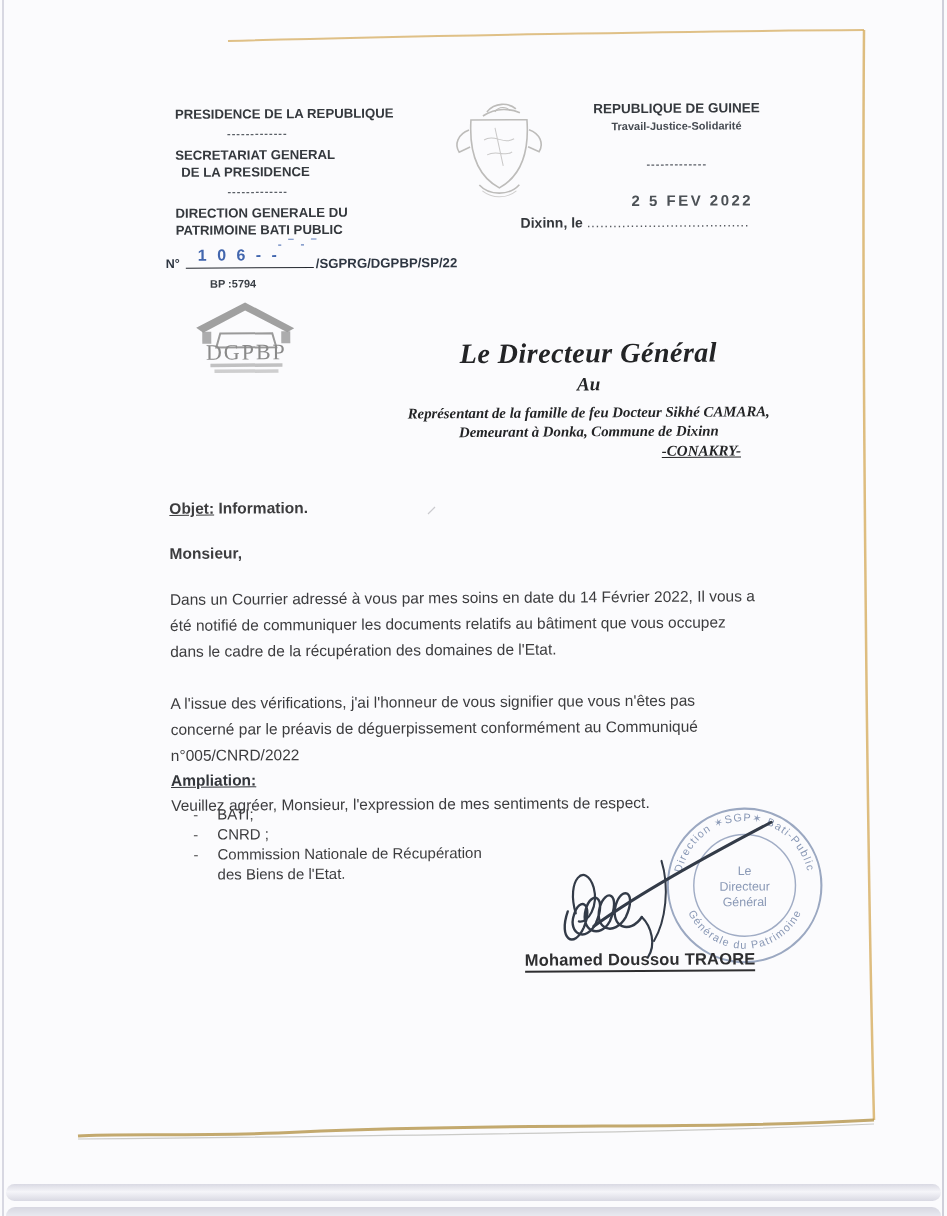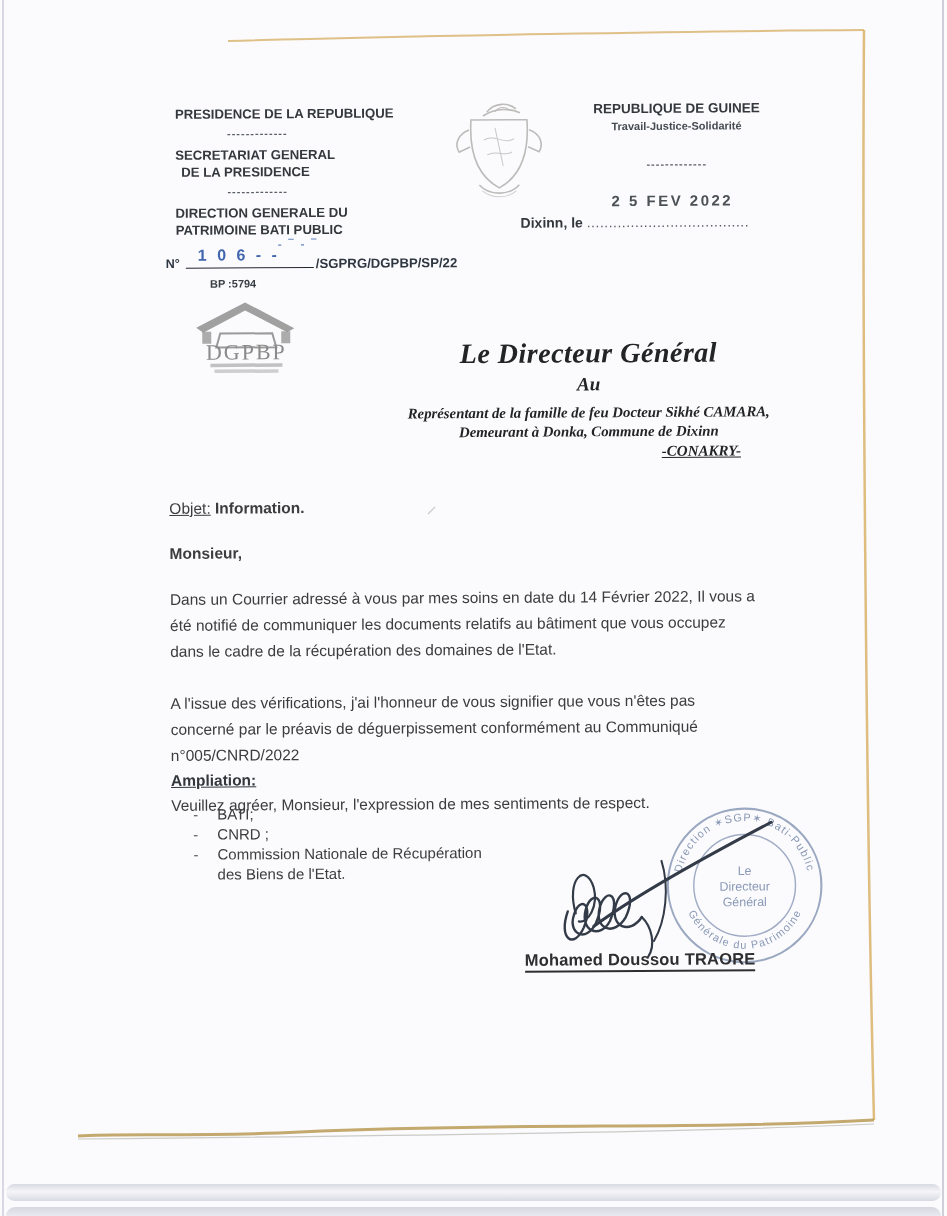--- a/index.html
+++ b/index.html
@@ -23,37 +23,37 @@
   #n-number{left:32px;bottom:9px;color:#4266ae;font-weight:bold;font-size:16px;letter-spacing:3px;}
   #n-marks{left:112px;bottom:22px;color:#4266ae;font-weight:bold;font-size:12px;letter-spacing:2px;opacity:.8;}
   #n-suffix{left:150px;bottom:2px;font-weight:bold;font-size:13.2px;color:#2e3642;margin-top:8px;}
   #bp-line{left:170px;top:276px;font-weight:bold;font-size:11px;color:#3a3f46;padding-left:42px;}
 
   
   #hdr-right{left:572px;top:102px;width:215px;text-align:center;color:#34383d;}
   #hdr-right .t1{font-weight:bold;font-size:13.5px;}
   #hdr-right .motto{font-weight:bold;font-size:11px;color:#454a51;margin-top:4px;}
   #hdr-right .sep{display:block;margin-top:26px;}
-  #date-stamp{left:614px;top:193px;font-size:15px;letter-spacing:2.5px;color:#4c5156;font-weight:bold;font-family:"Liberation Sans",sans-serif;}
+  #date-stamp{left:634px;top:193px;font-size:15px;letter-spacing:2.5px;color:#4c5156;font-weight:bold;font-family:"Liberation Sans",sans-serif;}
   #conakry-row{left:523px;top:215px;font-size:14px;color:#33363b;font-weight:bold;}
   #conakry-row .dots{font-weight:normal;color:#55585e;letter-spacing:.5px;}
 
   
   #recipient{left:350px;top:338px;width:480px;text-align:center;color:#232426;
              font-family:"Liberation Serif","DejaVu Serif",serif;font-style:italic;font-weight:bold;}
   #recipient .title{font-size:28px;letter-spacing:.5px;}
   #recipient .to{font-size:19px;margin-top:4px;}
   #recipient .r1{font-size:14.8px;margin-top:9px;}
   #recipient .r2{font-size:14.8px;margin-top:2px;}
   #recipient .city{font-size:15px;margin-top:3px;text-align:right;padding-right:88px;}
   #recipient .city span{text-decoration:underline;}
 
   
   #body-block{left:170px;top:494px;width:588px;color:#3c3c3e;font-size:15.5px;line-height:26px;}
-  .objet-label{font-weight:normal;text-decoration:underline;text-align:right;}
+  .objet-label{font-weight:bold;text-decoration:underline;text-align:right;}
   .objet-value{font-weight:bold;}
   #salutation{margin-top:19px;font-weight:bold;}
   .para{margin-top:20px;}
   #para2{margin-top:26px;}
   #para3{margin-top:24px;}
 
   
   #ampliation{left:170px;top:770px;color:#3c3c3e;font-size:15px;}
   #ampliation .label{font-weight:bold;text-decoration:underline;font-size:15.5px;color:#33363b;}
   #amp-list{margin-top:15px;padding-left:22px;line-height:20px;}

